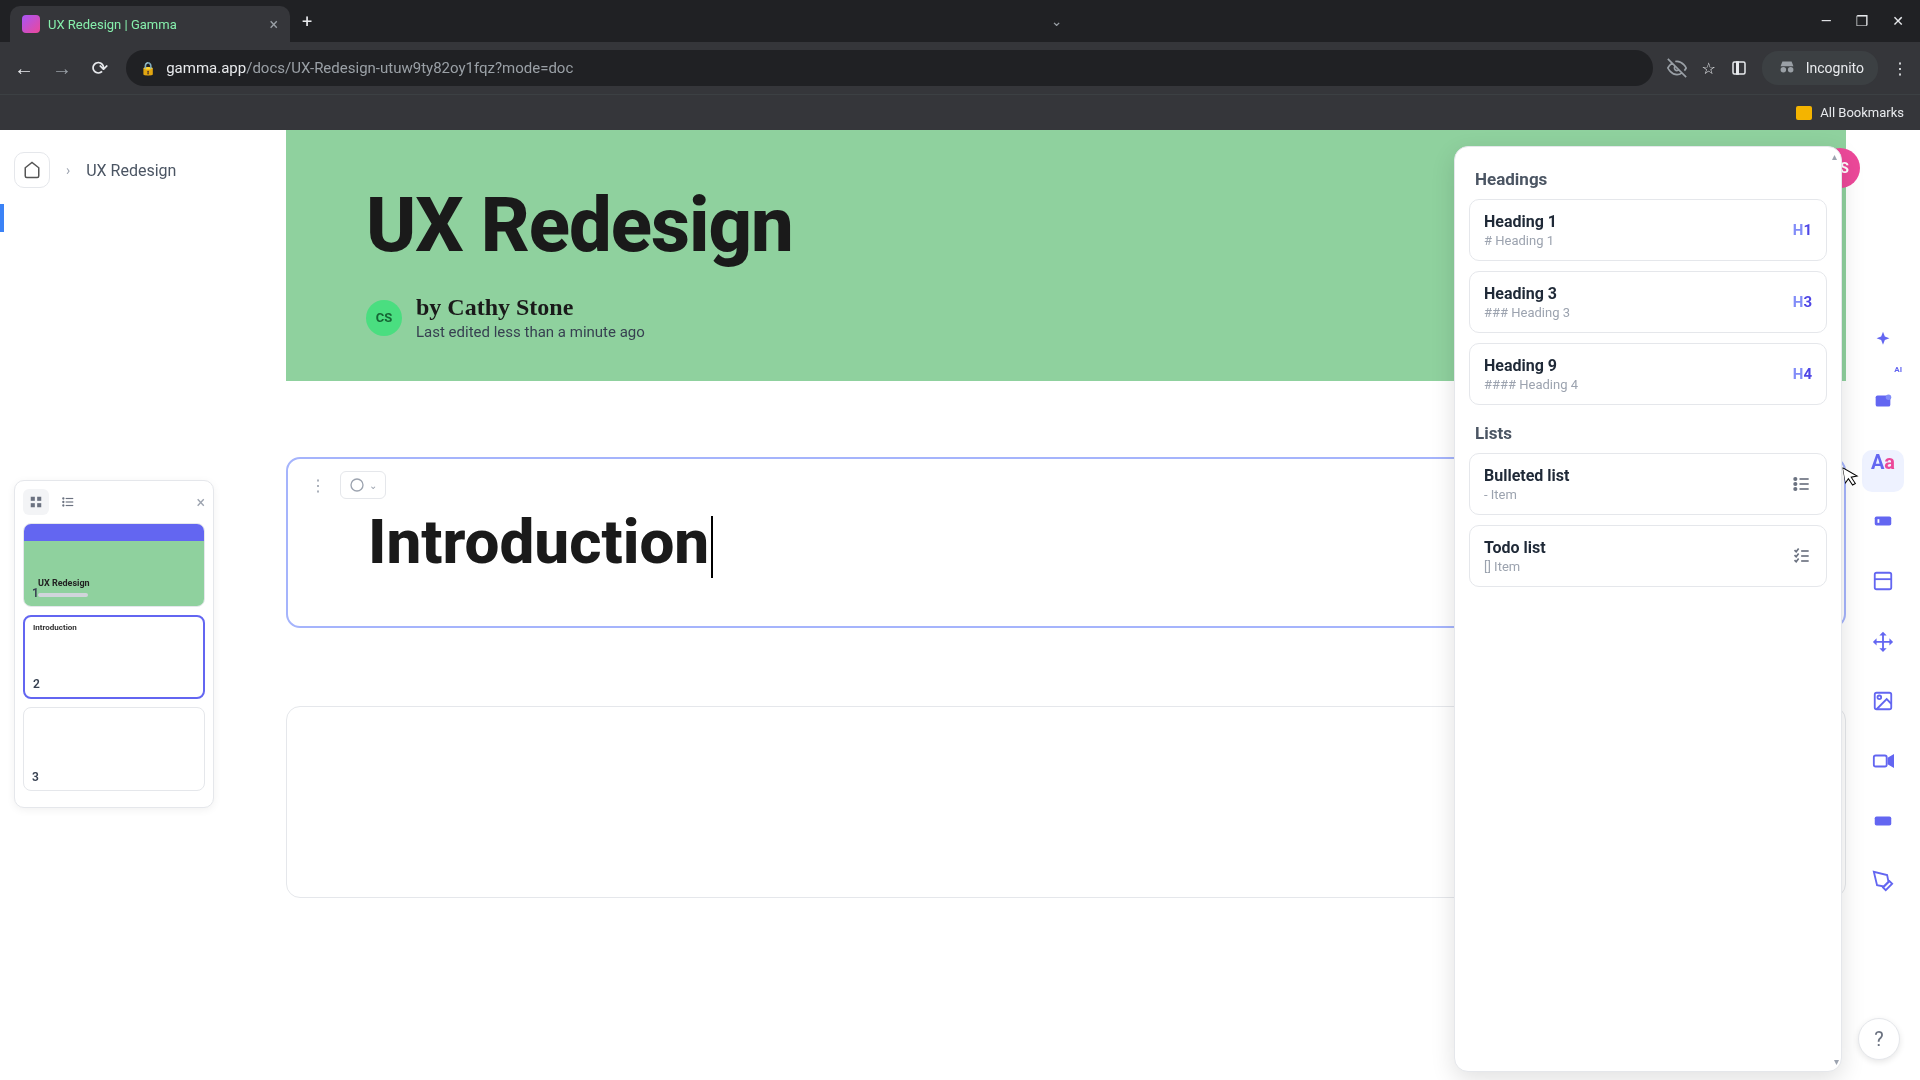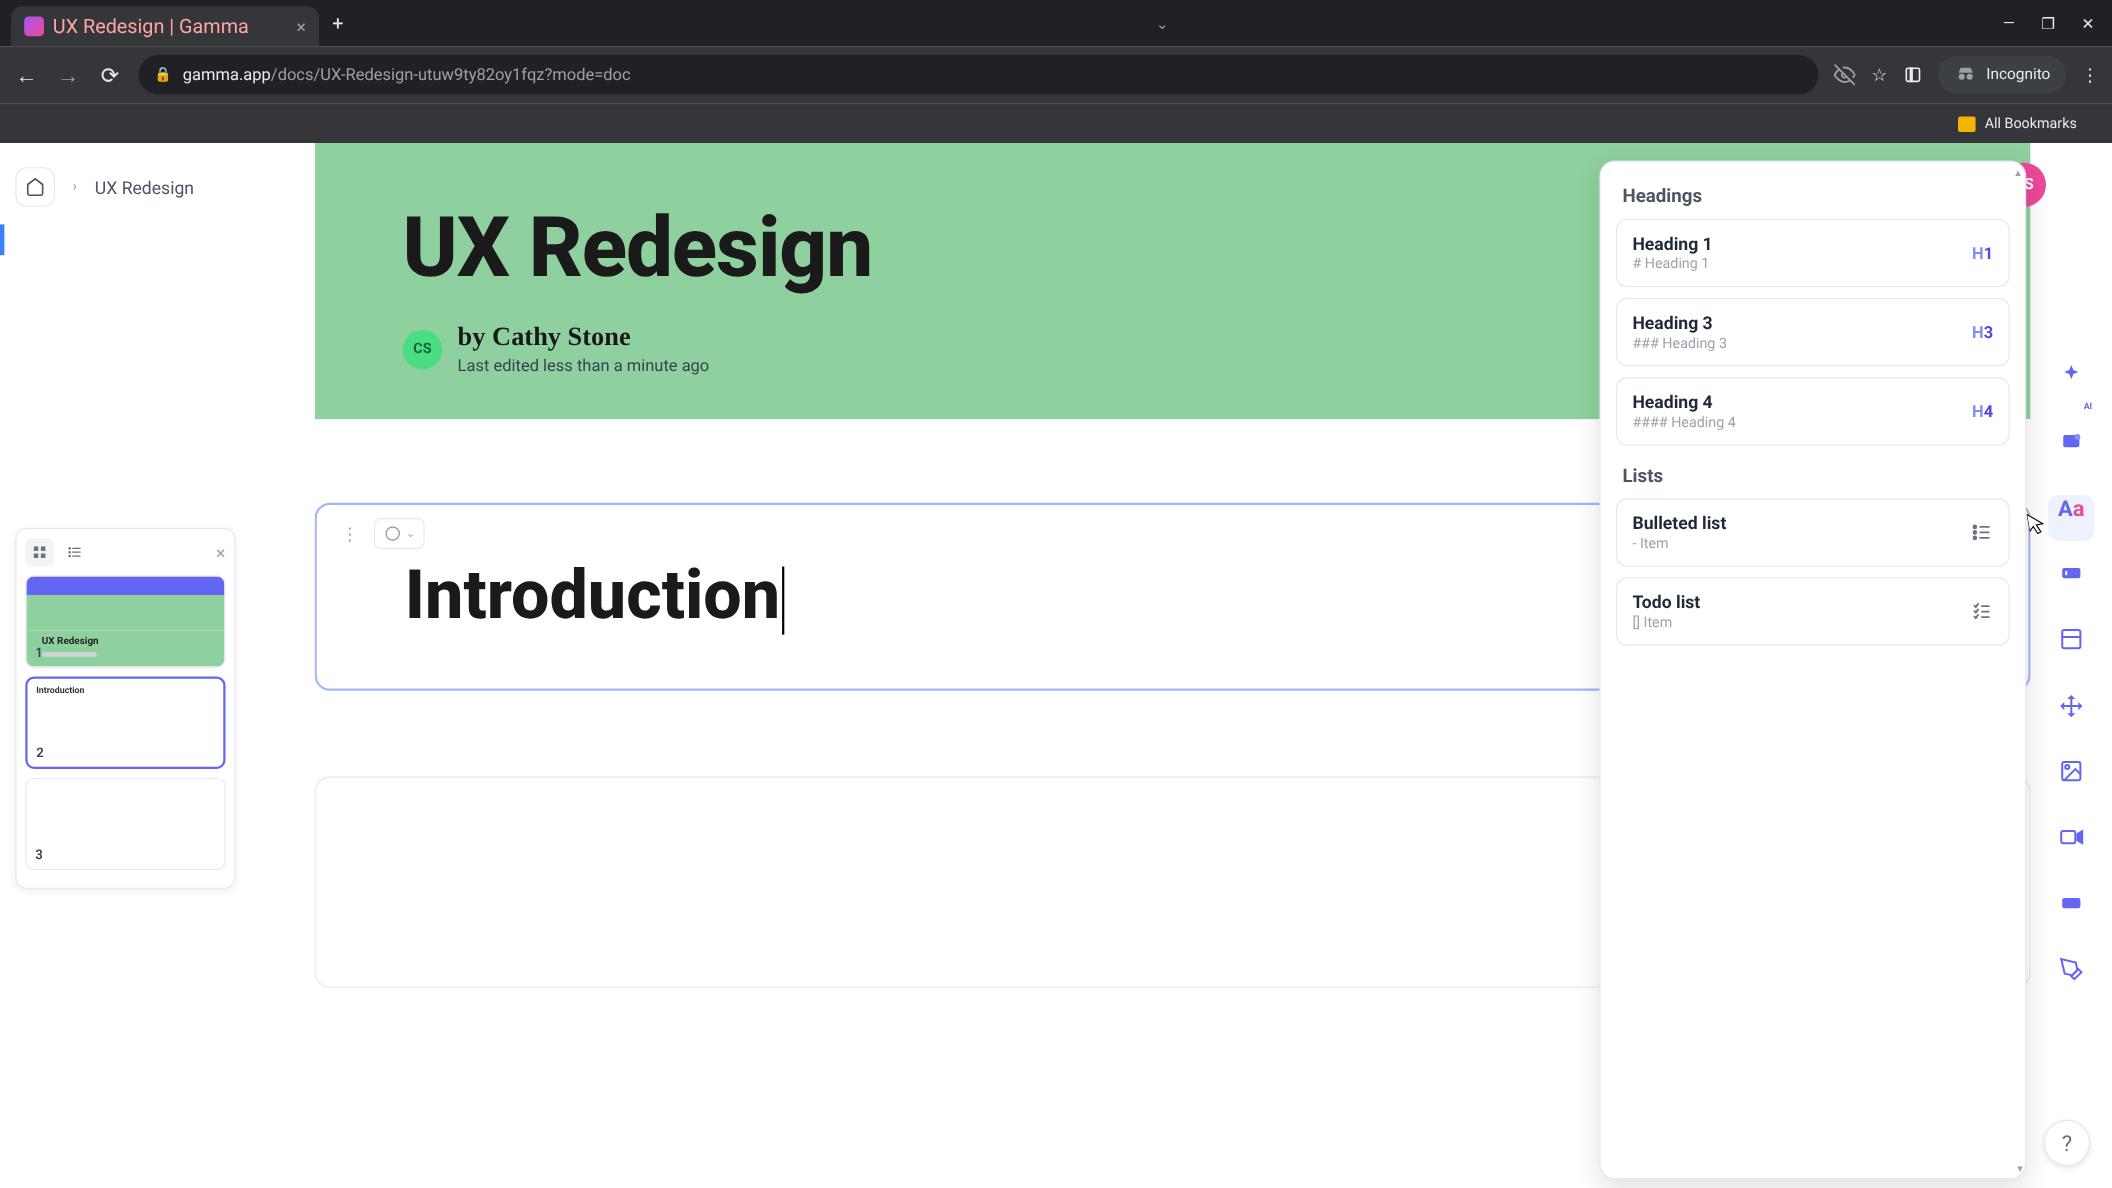--- a/index.html
+++ b/index.html
@@ -2,40 +2,40 @@
 <html><head>
 <meta charset="utf-8">
 <style>
 * { margin: 0; padding: 0; box-sizing: border-box; font-family: -apple-system, BlinkMacSystemFont, 'Segoe UI', Roboto, sans-serif; }
 body { width: 1920px; height: 1080px; background: #fff; overflow: hidden; }
 
 
 .browser-chrome { background: #202124; height: 42px; display: flex; align-items: center; }
 .tab { background: #35363a; height: 36px; margin-top: 6px; margin-left: 10px; border-radius: 10px 10px 0 0; display: flex; align-items: center; padding: 0 12px; gap: 8px; width: 280px; }
 .tab-favicon { width: 18px; height: 18px; background: linear-gradient(135deg, #a855f7, #ec4899); border-radius: 4px; }
-.tab-title { color: #fca5a5; font-size: 18px; flex: 1; white-space: nowrap; overflow: hidden; }
+.tab-title { color: #86efac; font-size: 13px; flex: 1; white-space: nowrap; overflow: hidden; }
 .tab-close { color: #9aa0a6; font-size: 16px; cursor: pointer; }
 .new-tab { color: #e8eaed; font-size: 18px; margin-left: 12px; cursor: pointer; }
 .win-controls { margin-left: auto; display: flex; gap: 24px; padding-right: 16px; color: #e8eaed; }
 .win-controls span { cursor: pointer; font-size: 14px; }
 .tab-dropdown { color: #9aa0a6; margin-left: auto; margin-right: 20px; font-size: 14px; }
 
 
 .address-row { background: #35363a; height: 52px; display: flex; align-items: center; padding: 0 12px; gap: 14px; }
 .nav-btn { color: #9aa0a6; font-size: 20px; cursor: pointer; width: 24px; text-align: center; }
 .nav-btn.active { color: #e8eaed; }
 .url-bar { flex: 1; background: #202124; border-radius: 20px; height: 36px; display: flex; align-items: center; padding: 0 14px; gap: 10px; }
 .lock-icon { color: #9aa0a6; font-size: 13px; }
 .url-text { color: #9aa0a6; font-size: 15px; }
 .url-text .domain { color: #e8eaed; }
 .addr-icon { color: #e8eaed; font-size: 16px; cursor: pointer; }
 .incognito-badge { background: #3c4043; color: #e8eaed; border-radius: 16px; padding: 6px 14px; display: flex; align-items: center; gap: 8px; font-size: 14px; }
 
 
-.bookmarks-bar { background: #35363a; height: 36px; border-top: 1px solid #3c4043; display: flex; align-items: center; justify-content: flex-end; padding: 0 32px; color: #e8eaed; font-size: 13px; gap: 8px; }
+.bookmarks-bar { background: #35363a; height: 36px; border-top: 1px solid #3c4043; display: flex; align-items: center; justify-content: flex-end; padding: 0 16px; color: #e8eaed; font-size: 13px; gap: 8px; }
 .folder-icon { width: 16px; height: 14px; background: #f4b400; border-radius: 2px; }
 
 
 .viewport { height: calc(1080px - 42px - 52px - 36px); background: #fff; position: relative; display: flex; }
 
 
 .breadcrumb { position: absolute; top: 22px; left: 14px; display: flex; align-items: center; gap: 14px; z-index: 5; }
 .home-btn { width: 36px; height: 36px; border: 1px solid #e5e7eb; border-radius: 10px; display: flex; align-items: center; justify-content: center; font-size: 16px; color: #555; cursor: pointer; background: #fff; }
 .breadcrumb-text { color: #4b5563; font-size: 16px; }
 .chev-sep { color: #9ca3af; font-size: 14px; margin: 0 2px; }
@@ -291,21 +291,21 @@
       <div class="panel-item">
         <div class="panel-item-text">
           <div class="label">Heading 3</div>
           <div class="hint">### Heading 3</div>
         </div>
         <div class="panel-item-icon"><span>H</span><span class="num">3</span></div>
       </div>
 
       <div class="panel-item">
         <div class="panel-item-text">
-          <div class="label">Heading 4</div>
+          <div class="label">Heading 9</div>
           <div class="hint">#### Heading 4</div>
         </div>
         <div class="panel-item-icon"><span>H</span><span class="num">4</span></div>
       </div>
 
       <div class="panel-section-title" style="margin-top:18px;">Lists</div>
 
       <div class="panel-item">
         <div class="panel-item-text">
           <div class="label">Bulleted list</div>

